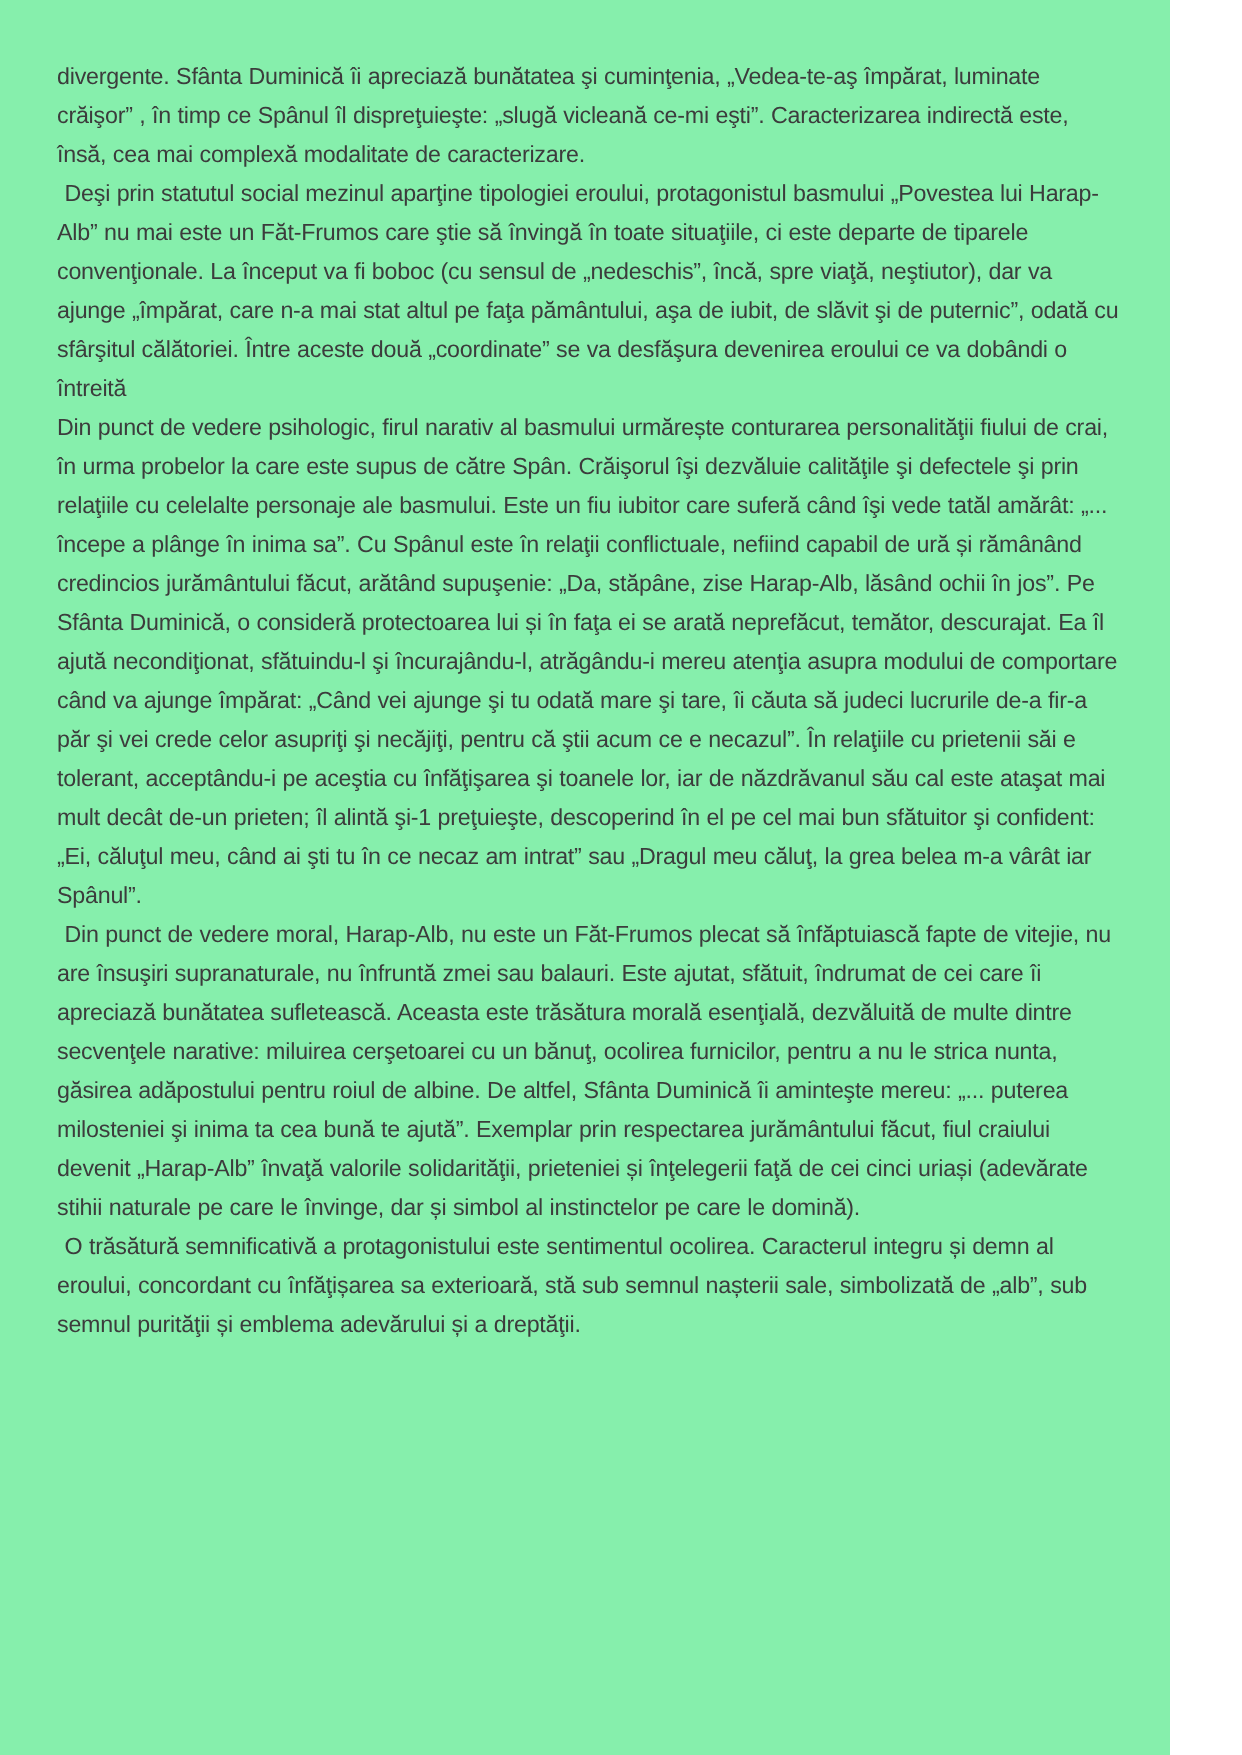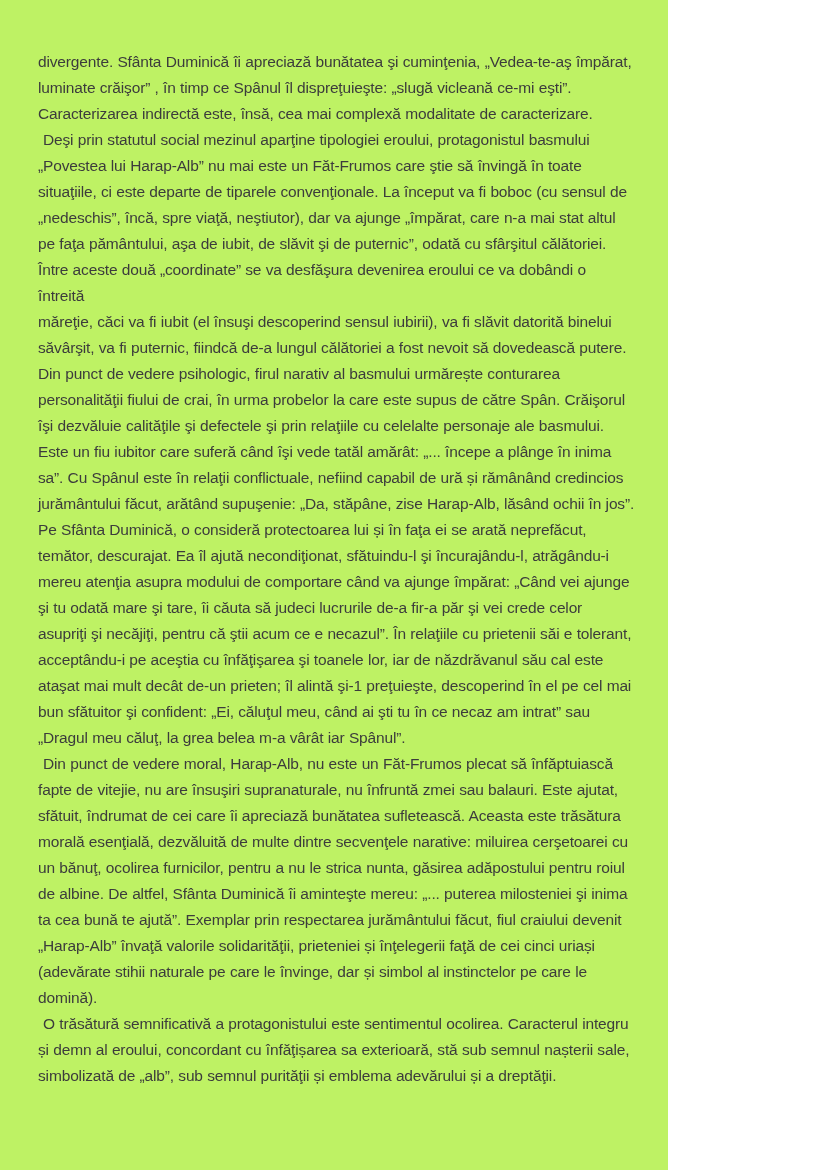--- a/index.html
+++ b/index.html
@@ -2,25 +2,25 @@
 <html><head>
 <meta charset="utf-8">
 <style>
   html, body {
     margin: 0;
     padding: 0;
     background: #ffffff;
   }
   .page {
     position: relative;
-    width: 668px;
+    width: 780px;
     height: 1170px;
-    background: #bef264;
+    background: #86efac;
     box-sizing: border-box;
-    padding: 49px 33px 0 38px;
+    padding: 39px 33px 0 38px;
     overflow: hidden;
     font-family: "Liberation Sans", "DejaVu Sans", sans-serif;
     font-size: 15.5px;
     line-height: 26px;
     letter-spacing: -0.15px;
     color: #3c3c3c;
     -webkit-font-smoothing: antialiased;
   }
   .page p {
     margin: 0;
@@ -39,20 +39,19 @@
   .indent { text-indent: 5px; }
 </style>
 </head>
 <body>
 
 <div class="page">
   <p class="para-1">divergente. Sfânta Duminică îi apreciază bunătatea şi cuminţenia, „Vedea-te-aş împărat, luminate crăişor” , în timp ce Spânul îl dispreţuieşte: „slugă vicleană ce-mi eşti”. Caracterizarea indirectă este, însă, cea mai complexă modalitate de caracterizare.</p>
 
   <p class="para-2 indent">Deşi prin statutul social mezinul aparţine tipologiei eroului, protagonistul basmului „Povestea lui Harap-Alb” nu mai este un Făt-Frumos care ştie să învingă în toate situaţiile, ci este departe de tiparele convenţionale. La început va fi boboc (cu sensul de „nedeschis”, încă, spre viaţă, neştiutor), dar va ajunge „împărat, care n-a mai stat altul pe faţa pământului, aşa de iubit, de slăvit şi de puternic”, odată cu sfârşitul călătoriei. Între aceste două „coordinate” se va desfăşura devenirea eroului ce va dobândi o întreită</p>
 
-  <p class="para-3">măreţie, căci va fi iubit (el însuşi descoperind sensul iubirii), va fi slăvit datorită binelui săvârşit, va fi puternic, fiindcă de-a lungul călătoriei a fost nevoit să dovedească putere.</p>
 
   <p class="para-4">Din punct de vedere psihologic, firul narativ al basmului urmărește conturarea personalităţii fiului de crai, în urma probelor la care este supus de către Spân. Crăişorul îşi dezvăluie calităţile şi defectele şi prin relaţiile cu celelalte personaje ale basmului. Este un fiu iubitor care suferă când îşi vede tatăl amărât: „... începe a plânge în inima sa”. Cu Spânul este în relaţii conflictuale, nefiind capabil de ură și rămânând credincios jurământului făcut, arătând supuşenie: „Da, stăpâne, zise Harap-Alb, lăsând ochii în jos”. Pe Sfânta Duminică, o consideră protectoarea lui și în faţa ei se arată neprefăcut, temător, descurajat. Ea îl ajută necondiţionat, sfătuindu-l şi încurajându-l, atrăgându-i mereu atenţia asupra modului de comportare când va ajunge împărat: „Când vei ajunge şi tu odată mare şi tare, îi căuta să judeci lucrurile de-a fir-a păr şi vei crede celor asupriţi şi necăjiţi, pentru că ştii acum ce e necazul”. În relaţiile cu prietenii săi e tolerant, acceptându-i pe aceştia cu înfăţişarea şi toanele lor, iar de năzdrăvanul său cal este ataşat mai mult decât de-un prieten; îl alintă şi-1 preţuieşte, descoperind în el pe cel mai bun sfătuitor şi confident: „Ei, căluţul meu, când ai şti tu în ce necaz am intrat” sau „Dragul meu căluţ, la grea belea m-a vârât iar Spânul”.</p>
 
   <p class="para-5 indent">Din punct de vedere moral, Harap-Alb, nu este un Făt-Frumos plecat să înfăptuiască fapte de vitejie, nu are însuşiri supranaturale, nu înfruntă zmei sau balauri. Este ajutat, sfătuit, îndrumat de cei care îi apreciază bunătatea sufletească. Aceasta este trăsătura morală esenţială, dezvăluită de multe dintre secvenţele narative: miluirea cerşetoarei cu un bănuţ, ocolirea furnicilor, pentru a nu le strica nunta, găsirea adăpostului pentru roiul de albine. De altfel, Sfânta Duminică îi aminteşte mereu: „... puterea milosteniei şi inima ta cea bună te ajută”. Exemplar prin respectarea jurământului făcut, fiul craiului devenit „Harap-Alb” învaţă valorile solidarităţii, prieteniei și înţelegerii faţă de cei cinci uriași (adevărate stihii naturale pe care le învinge, dar și simbol al instinctelor pe care le domină).</p>
 
   <p class="para-6 indent">O trăsătură semnificativă a protagonistului este sentimentul ocolirea. Caracterul integru și demn al eroului, concordant cu înfăţișarea sa exterioară, stă sub semnul nașterii sale, simbolizată de „alb”, sub semnul purităţii și emblema adevărului și a dreptăţii.</p>
 </div>
 
 </body></html>

